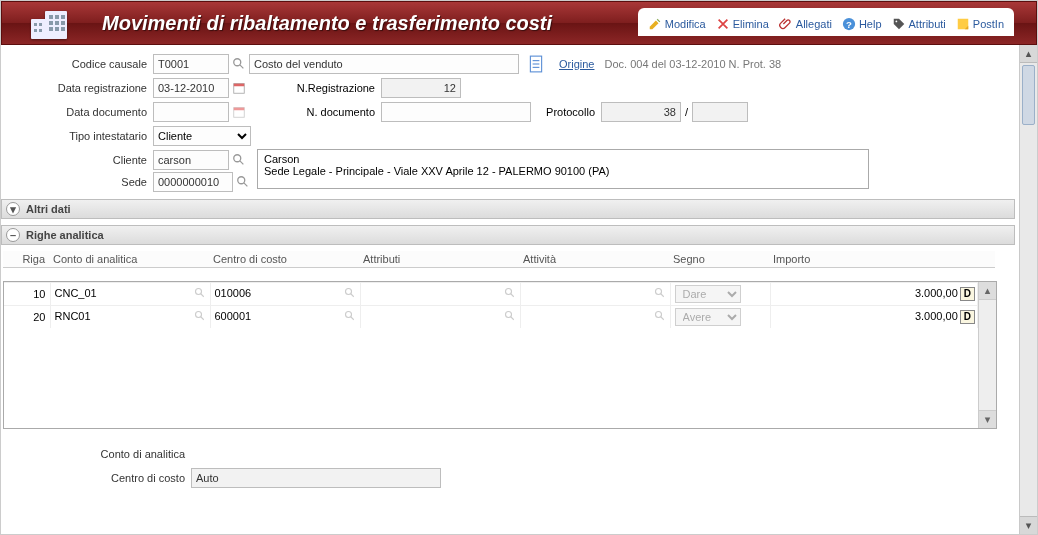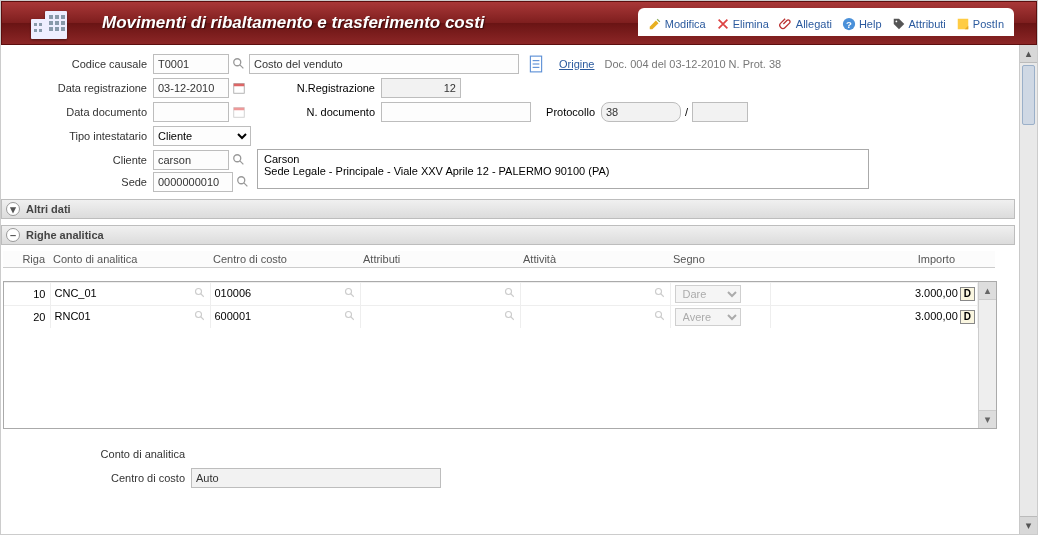--- a/index.html
+++ b/index.html
@@ -10,21 +10,21 @@
   .scrollbar-right .btn.bot { position:absolute; bottom:0; width:100%; border-top:1px solid #bbb; border-bottom:none;}
 
   .header {
     height: 44px;
     background: linear-gradient(to bottom, #a93838 0%, #7e1e1e 50%, #6a1414 51%, #8c2626 100%);
     border: 1px solid #5c0e0e;
     display: flex; align-items: center; position: relative; color: #fff;
   }
   .header .logo { width: 94px; height: 44px; display:flex; align-items:center; justify-content:center; }
   .header .logo svg { filter: drop-shadow(0 1px 1px rgba(0,0,0,.4)); }
-  .header .title { font-size: 17px; font-weight: bold; font-style: italic; text-shadow: 1px 1px 1px rgba(0,0,0,.5); padding-left: 6px;}
+  .header .title { font-size: 20px; font-weight: bold; font-style: italic; text-shadow: 1px 1px 1px rgba(0,0,0,.5); padding-left: 6px;}
   .header .toolbar {
     position: absolute; right: 22px; top: 6px; height: 28px;
     background: #fff; border-radius: 6px 6px 0 0; padding: 4px 10px 0 10px;
     display: flex; gap: 10px;
   }
   .tool-link { display: flex; align-items: center; gap: 3px; color: #2b5a9e; text-decoration: none; cursor: pointer;}
   .tool-link .ico { width: 14px; height: 14px; display:inline-block;}
 
   .body-area { padding: 6px 22px 6px 0; }
 
@@ -184,21 +184,21 @@
     <input class="fld" style="width: 76px;" value="">
     <span class="cal-btn">
         <svg viewBox="0 0 16 16">
           <rect x="2" y="3" width="12" height="11" fill="#fff" stroke="#ccc"></rect>
           <rect x="2" y="3" width="12" height="3" fill="#e99"></rect>
         </svg>
       </span>
     <div style="width:132px; text-align:right; padding-right:6px;">N. documento</div>
     <input class="fld" style="width: 150px;" value="">
     <div style="width:70px; text-align:right; padding-right:6px;">Protocollo</div>
-    <input class="fld-ro" style="width: 80px;  border-radius: 8px;" readonly="" value="38">
+    <input class="fld-ro" style="width: 80px; text-align: right;" readonly="" value="38">
     <span style="padding:0 4px">/</span>
     <input class="fld-ro" style="width: 56px;" readonly="" value="">
   </div>
 
   <div class="row">
     <div class="lbl">Tipo intestatario</div>
     <select class="fld" style="width:98px">
       <option>Cliente</option>
     </select>
   </div>
@@ -253,21 +253,21 @@
           <col>
       </colgroup>
       <tbody>
           <tr>
         <th>Riga</th>
         <th>Conto di analitica</th>
         <th>Centro di costo</th>
         <th>Attributi</th>
         <th>Attività</th>
         <th>Segno</th>
-        <th style="text-align:right;padding-right:40px;">Importo</th>
+        <th style="padding-right:40px;">Importo</th>
       </tr>
     </tbody>
       </table>
   </div>
 
   <div class="grid-wrap">
     <table class="grid" id="grid-body-table">
       <colgroup>
         <col style="width:46px">
           <col style="width:160px">

